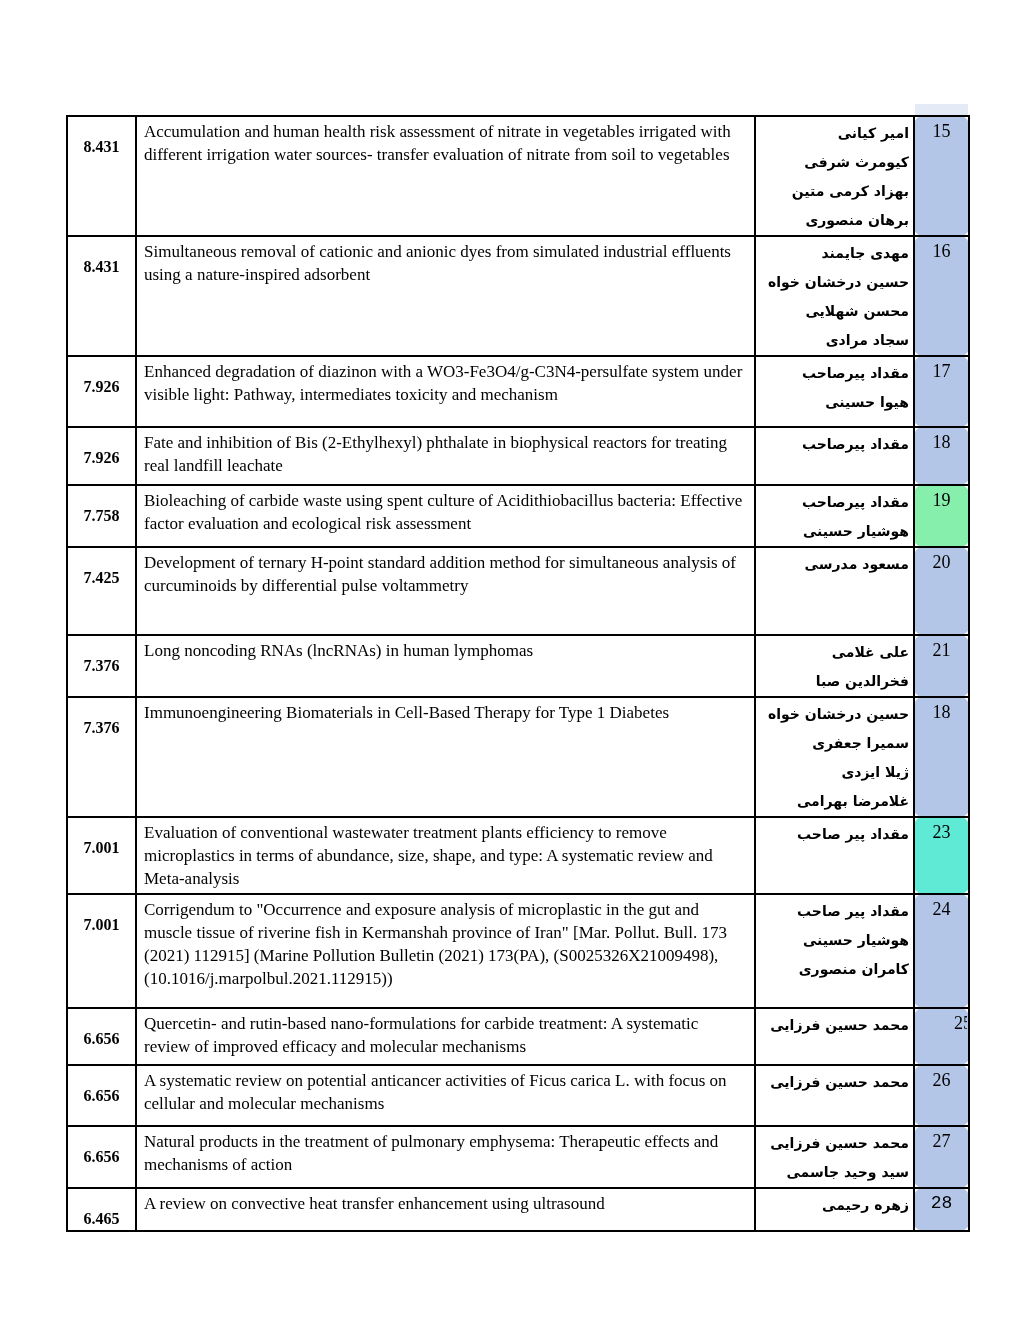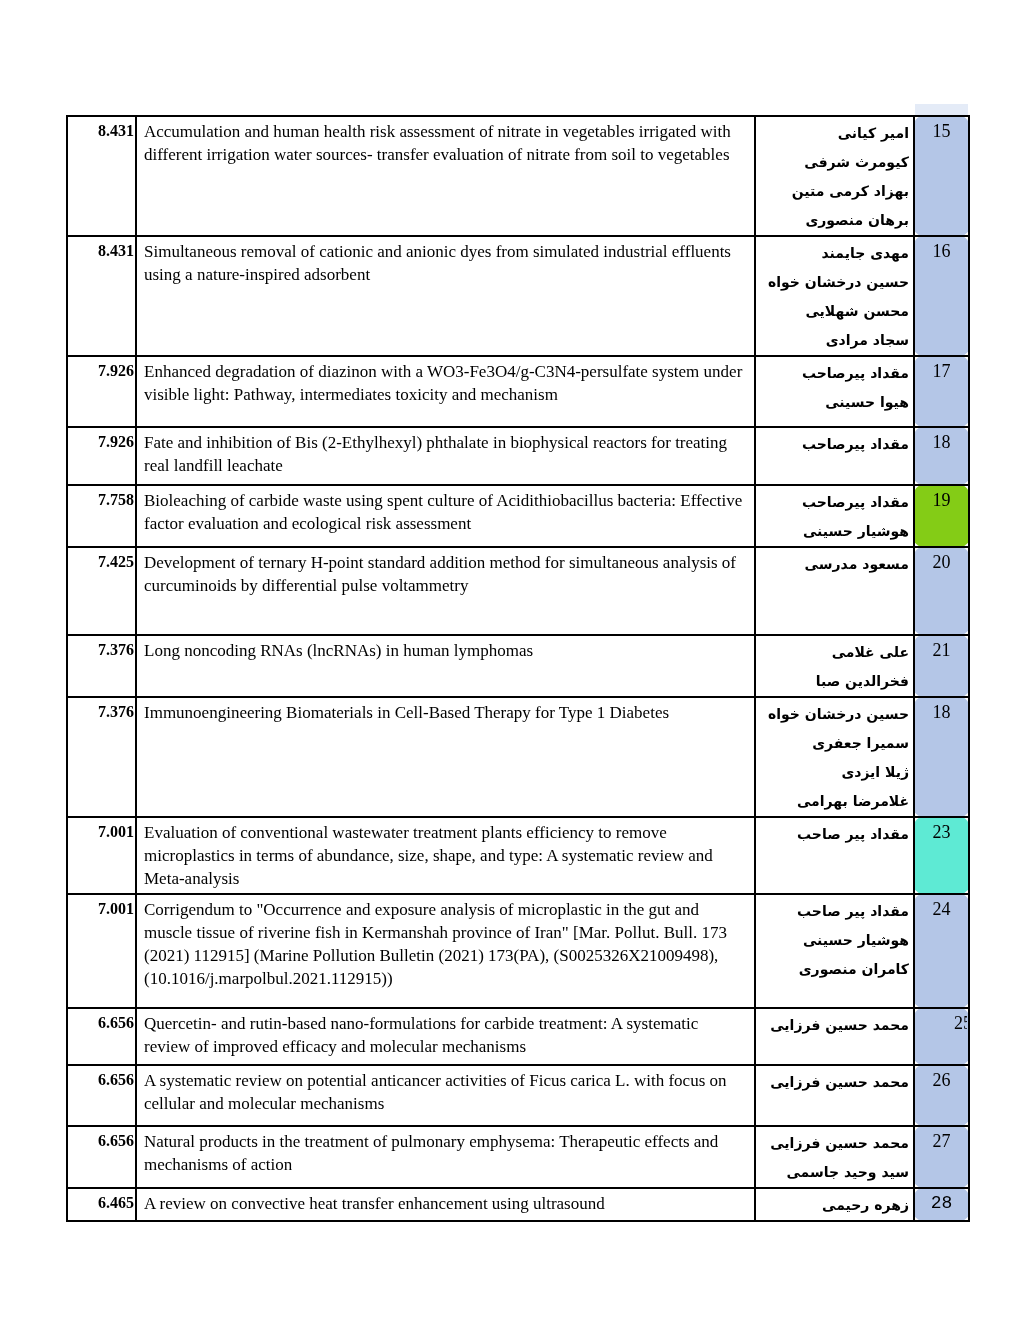--- a/index.html
+++ b/index.html
@@ -36,25 +36,25 @@
     width: 902px;
     border-collapse: collapse;
     table-layout: fixed;
   }
   table.pub td {
     border: 2px solid #000000;
     vertical-align: top;
     overflow: hidden;
   }
   .score-cell {
-    text-align: right;
+    text-align: center;
     font-weight: bold;
     font-size: 16px;
     line-height: 20px;
-    padding-top: 4px;
+    padding-top: 20px;
   }
   .title-cell {
     font-weight: normal;
     font-size: 17px;
     line-height: 23px;
     padding: 3px 8px 3px 7px;
     text-align: left;
   }
   .authors-cell {
     text-align: right;
@@ -128,21 +128,21 @@
           </td>
           <td class="index-cell" style="background: rgb(180, 198, 231);">18</td>
         </tr>
         <tr style="height: 60px;">
           <td class="score-cell">7.758</td>
           <td class="title-cell">Bioleaching of carbide waste using spent culture of Acidithiobacillus bacteria: Effective factor evaluation and ecological risk assessment</td>
           <td class="authors-cell">
             <div class="author-name">مقداد پیرصاحب</div>
             <div class="author-name">هوشیار حسینی</div>
           </td>
-          <td class="index-cell" style="background: #84cc16;">19</td>
+          <td class="index-cell" style="background: #86efac;">19</td>
         </tr>
         <tr style="height: 88px;">
           <td class="score-cell">7.425</td>
           <td class="title-cell">Development of ternary H-point standard addition method for simultaneous analysis of curcuminoids by differential pulse voltammetry</td>
           <td class="authors-cell">
             <div class="author-name">مسعود مدرسی</div>
           </td>
           <td class="index-cell" style="background: rgb(180, 198, 231);">20</td>
         </tr>
         <tr style="height: 57px;">

